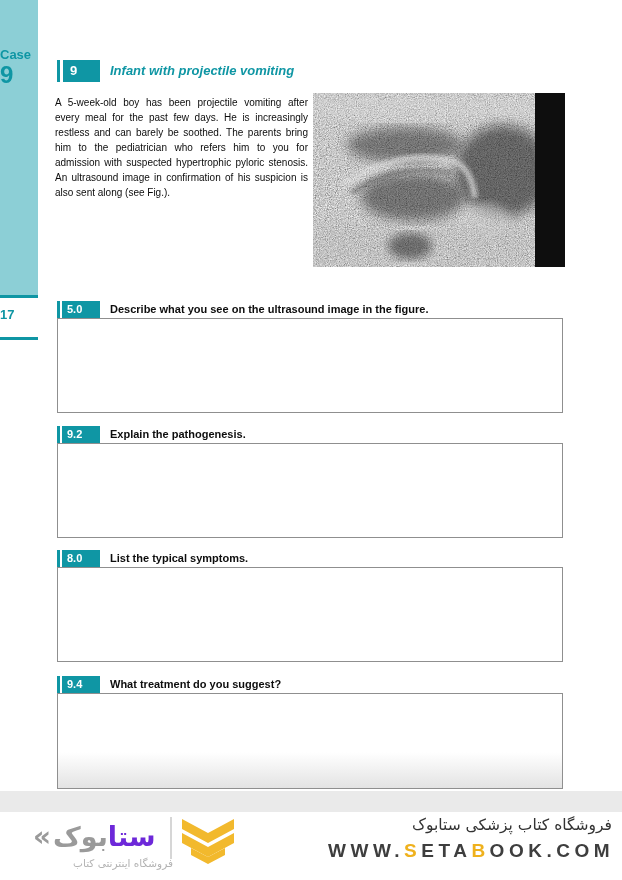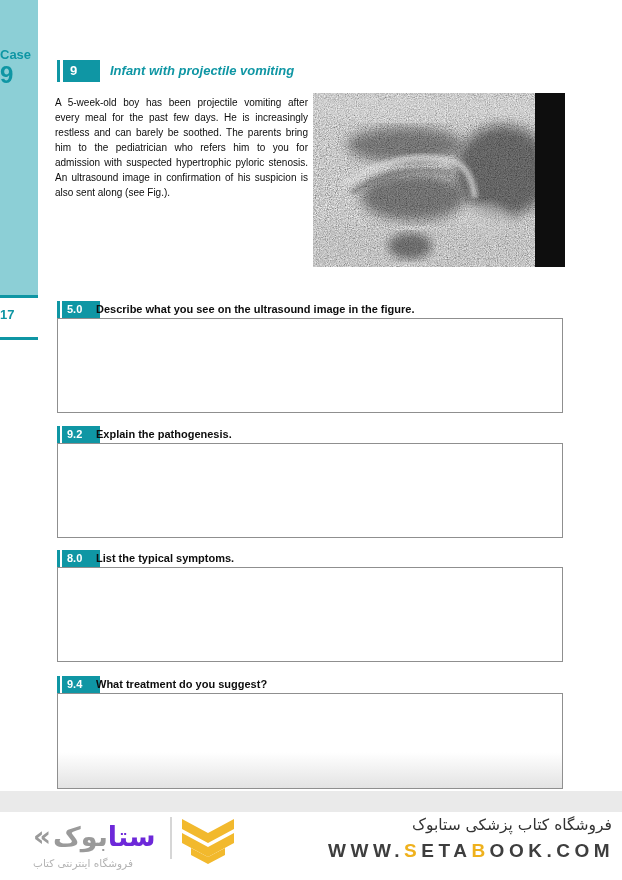--- a/index.html
+++ b/index.html
@@ -31,36 +31,36 @@
   .case-description { left:55px; top:95px; width:253px;
     font-size:10px; line-height:15px; text-align:justify; color:#0c0c0c; }
 
   
   .us-figure { left:313px; top:93px; width:252px; height:174px; }
 
   
   .q-tick { height:17px; }
   .q-badge { left:62px; width:38px; height:17px; font-size:11px;
     line-height:17px; padding-left:5px; }
-  .q-text { left:96px; font-size:11px; font-weight:bold; color:#0d0d0d; }
+  .q-text { left:110px; font-size:11px; font-weight:bold; color:#0d0d0d; }
   .answer-box { left:57px; width:506px; background:#ffffff; border:1px solid #8f8f8f; }
   .answer-box.last { background:linear-gradient(#ffffff 62%, #e3e3e3 100%); }
 
   
   .page-edge-band { left:0; top:791px; width:622px; height:21px; background:#eaeaea; }
   .footer { left:0; top:812px; width:622px; height:68px; background:#ffffff; }
 
   .brand-row { left:33px; top:3px; height:42px; display:flex; align-items:center; }
   .brand-mark { color:#9a9a9a; font-weight:bold; font-size:28px;
     font-family:"DejaVu Sans", sans-serif; margin-right:2px; }
   .brand-word { direction:rtl; unicode-bidi:isolate; font-weight:bold; font-size:27px;
     font-family:"DejaVu Sans", sans-serif; white-space:nowrap; }
   .brand-yellow { color:#6d28d9; }
   .brand-gray { color:#9a9a9a;text-align:center; }
-  .brand-tagline { left:33px; top:45px; width:140px; text-align:left;
+  .brand-tagline { left:33px; top:45px; width:140px; text-align:right;
     direction:rtl; color:#b3b3b3; font-size:10.5px; font-family:"DejaVu Sans", sans-serif; }
   .logo-divider { left:170px; top:5px; width:2px; height:42px; background:#d6d6d6; }
   .logo-emblem { left:179px; top:2px; }
 
   .store-name { right:10px; top:4px; direction:rtl; color:#333333; font-size:15.5px;
     font-family:"DejaVu Sans", sans-serif; }
   .website-url { right:8px; top:28px; font-size:19px; font-weight:bold;
     letter-spacing:4.5px; color:#3e3e3e; white-space:nowrap; }
   .url-accent { color:#efb11d; }
 </style>

